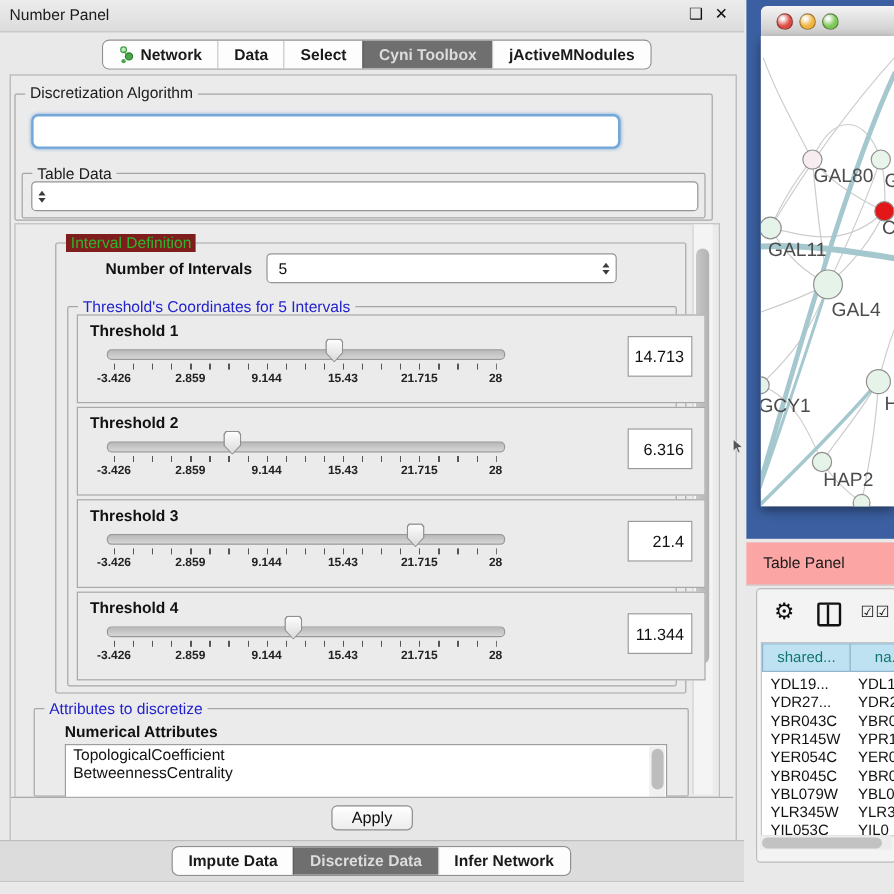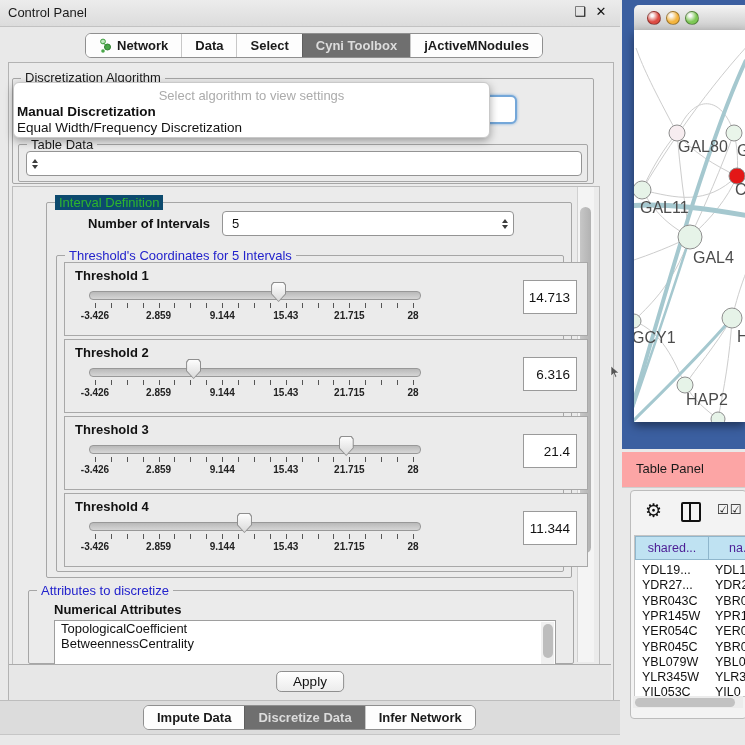--- a/index.html
+++ b/index.html
@@ -74,36 +74,36 @@
 
   #tphead{left:622px;top:452px;width:123px;height:35px;background:#fca5a5;border-bottom:1px solid #cfcfcf;}
   #tphead .t{position:absolute;left:14px;top:9px;font-size:13px;color:#1a1a1a;}
   #tpbox{left:630px;top:490px;width:115px;height:227px;background:#f3f3f3;border:1px solid #bcbcbc;border-radius:4px;}
   #tptools{position:absolute;left:0;top:0;width:115px;height:42px;}
   #tptools .gear{position:absolute;left:14px;top:8px;font-size:19px;color:#111;}
   #tptools .colicon{position:absolute;left:50px;top:11px;width:16px;height:16px;border:2px solid #111;border-radius:2px;}
   #tptools .colicon i{position:absolute;left:6px;top:0;width:2px;height:16px;background:#111;}
   #tptools .cks{position:absolute;left:86px;top:11px;font-size:13px;color:#111;letter-spacing:1px;}
   #tptable{position:absolute;left:3px;top:44px;width:112px;height:160px;background:#fff;overflow:hidden;border:1px solid #c4c4c4;border-right:none;}
-  .th{position:absolute;top:0;height:24px;background:#bfe2f2;border:1px solid #8fb6cc;box-sizing:border-box;font-size:12.5px;color:#4c1d95;display:flex;align-items:center;justify-content:center;}
+  .th{position:absolute;top:0;height:24px;background:#bfe2f2;border:1px solid #8fb6cc;box-sizing:border-box;font-size:12.5px;color:#0f766e;display:flex;align-items:center;justify-content:center;}
   .tr{position:absolute;left:0;width:112px;height:15.3px;font-size:12.5px;font-weight:500;color:#111;}
   .tr .c1{position:absolute;left:7px;top:0;white-space:nowrap;}
   .tr .c2{position:absolute;left:80px;top:0;white-space:nowrap;}
   #hscroll{position:absolute;left:2px;top:205px;width:110px;height:12px;background:#ececec;}
   #hscroll .thumb{position:absolute;left:2px;top:1.5px;width:100px;height:9px;border-radius:5px;background:#c2c2c2;}
 
   #cursor{left:610px;top:366px;width:10px;height:12px;z-index:90;}
 </style>
 </head>
 <body>
 
 <div id="screen" class="nosel">
 
   <div id="titlebar" class="abs">
-    <div class="t">Control Panel</div>
+    <div class="t">Number Panel</div>
     <div class="winbtn" style="left:572px">❑</div>
     <div class="winbtn" style="left:593px;font-weight:700">✕</div>
   </div>
 
   <div id="tabbar" class="abs">
       <div class="tab">
         <svg width="13" height="15" viewBox="0 0 13 15" style="margin-right:5px">
           <circle cx="4" cy="3.5" r="2.4" fill="#bfe8bf" stroke="#3f9f3f"></circle>
           <circle cx="8.5" cy="9" r="3" fill="#49a649" stroke="#2f7f2f"></circle>
           <line x1="4" y1="5" x2="8" y2="8" stroke="#3f9f3f"></line>
@@ -136,35 +136,28 @@
   <div class="group" style="left:18px;top:144px;width:568px;height:36px;background:#ebebeb;">
     <div class="gtitle black">Table Data</div>
   </div>
   <div class="combo abs" style="left:26px;top:151px;width:554px;height:23px;">
     <span class="stepper">
         <i class="up"></i>
         <i class="dn"></i>
       </span>
   </div>
 
-  <div id="popup" class="abs">
-    <div class="prompt">Select algorithm to view settings</div>
-    <div id="popup-opts">
-        <div class="opt b" style="top: 21px;">Manual Discretization</div>
-        <div class="opt" style="top: 37px;">Equal Width/Frequency Discretization</div>
-      </div>
-  </div>
 
   <div id="settings" class="abs"></div>
   <div id="vscroll" class="abs">
     <div class="thumb" style="top:20px;height:346px;"></div>
   </div>
 
   <div class="group" style="left:46px;top:202px;width:524px;height:374px;">
-    <div class="gtitle green" style="background:#0c4a6e">Interval Definition</div>
+    <div class="gtitle green" style="background:#7f1d1d">Interval Definition</div>
   </div>
 
   <div class="abs" style="left:88px;top:216px;font-size:13px;font-weight:700;color:#111;">Number of Intervals</div>
   <div class="combo abs" style="left:222px;top:211px;width:290px;height:23px;">
     <span class="val">5</span>
     <span class="stepper">
         <i class="up"></i>
         <i class="dn"></i>
       </span>
   </div>

